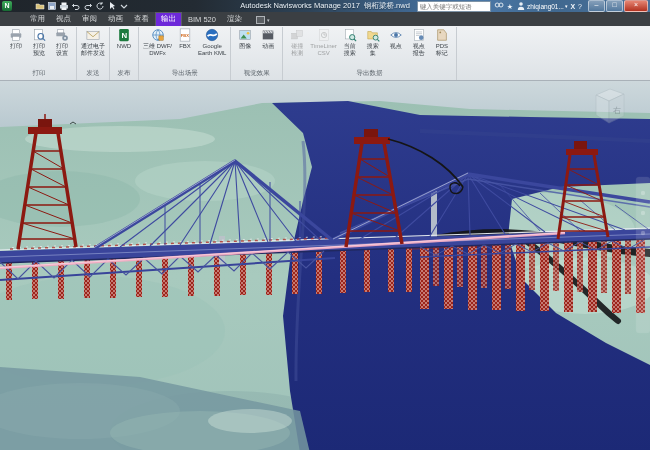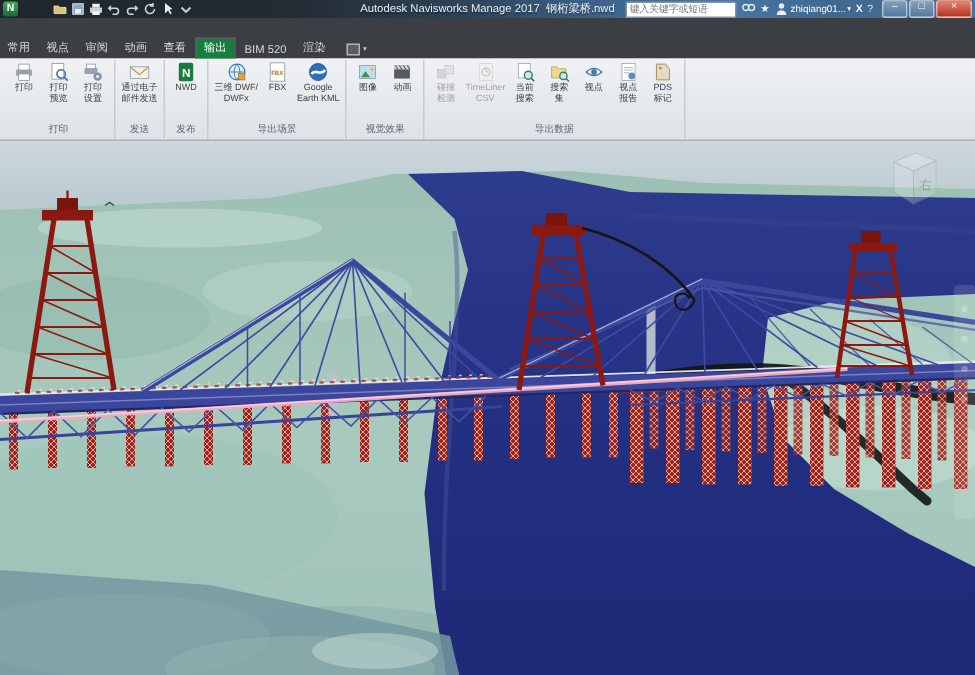--- a/index.html
+++ b/index.html
@@ -14,23 +14,23 @@
   .titletext{position:absolute;left:0;right:0;text-align:center;font-size:7.5px;color:#eaf1f7;pointer-events:none;text-shadow:0 1px 1px rgba(0,0,0,.4);}
   .ic-right{margin-left:auto;display:flex;align-items:center;gap:3px;}
   .srch{width:68px;height:9px;font-size:6.5px;border:1px solid #7e93a6;border-radius:1px;padding:0 2px;background:#fff;color:#333;}
   .icg{color:#f0f4f8;font-size:7px;line-height:9px;}
   .signin{display:flex;align-items:center;gap:1px;color:#fff;font-size:6.5px;}
   .wbtns{display:flex;gap:1px;margin-left:3px;}
   .wbtn{width:15px;height:10px;border:1px solid rgba(255,255,255,.5);border-radius:2px;color:#fff;font-size:7px;line-height:8px;text-align:center;
     background:linear-gradient(rgba(255,255,255,.35),rgba(255,255,255,.08));}
   .wbtn.close{width:22px;background:linear-gradient(#e58472,#b23220);}
   
-  .tabrow{height:27px;background:#3b3f43;display:flex;align-items:flex-end;padding-left:0;gap:1px;}
+  .tabrow{height:14px;background:#3b3f43;display:flex;align-items:flex-end;padding-left:25px;gap:1px;}
   .tab{font-size:7.5px;color:#d6d8da;padding:1px 5px 2px;cursor:default;white-space:nowrap;}
-  .tab.sel{background:#15803d;color:#fff;border:1px solid #5a5e63;border-bottom:none;}
+  .tab.sel{background:#6d28d9;color:#fff;border:1px solid #5a5e63;border-bottom:none;}
   .tabmini{display:flex;align-items:center;gap:2px;margin-left:8px;padding-bottom:2px;}
   .tabmini .sq{width:7px;height:6px;border:1px solid #aeb2b6;background:#5a5e62;}
   .tabmini .crt{color:#c2c6ca;font-size:5px;}
   
   .ribbon{height:53px;background:linear-gradient(#f0f2f4,#dde2e6);border-bottom:1px solid #a9b1b8;display:flex;align-items:stretch;padding:1px 0 0 2px;}
   .rgroup{display:flex;flex-direction:column;border-right:1px solid #c7ccd1;padding:0 3px;}
   .rbtns{flex:1;display:flex;align-items:flex-start;justify-content:center;gap:1px;}
   .rbtn{min-width:20px;max-width:34px;display:flex;flex-direction:column;align-items:center;padding:1px 1px 0;border-radius:2px;}
   .rbtn .lbl{font-size:6px;line-height:1.12;text-align:center;color:#3c4248;white-space:pre-line;margin-top:1px;}
   .rbtn.disabled{opacity:.45;filter:grayscale(1);}

